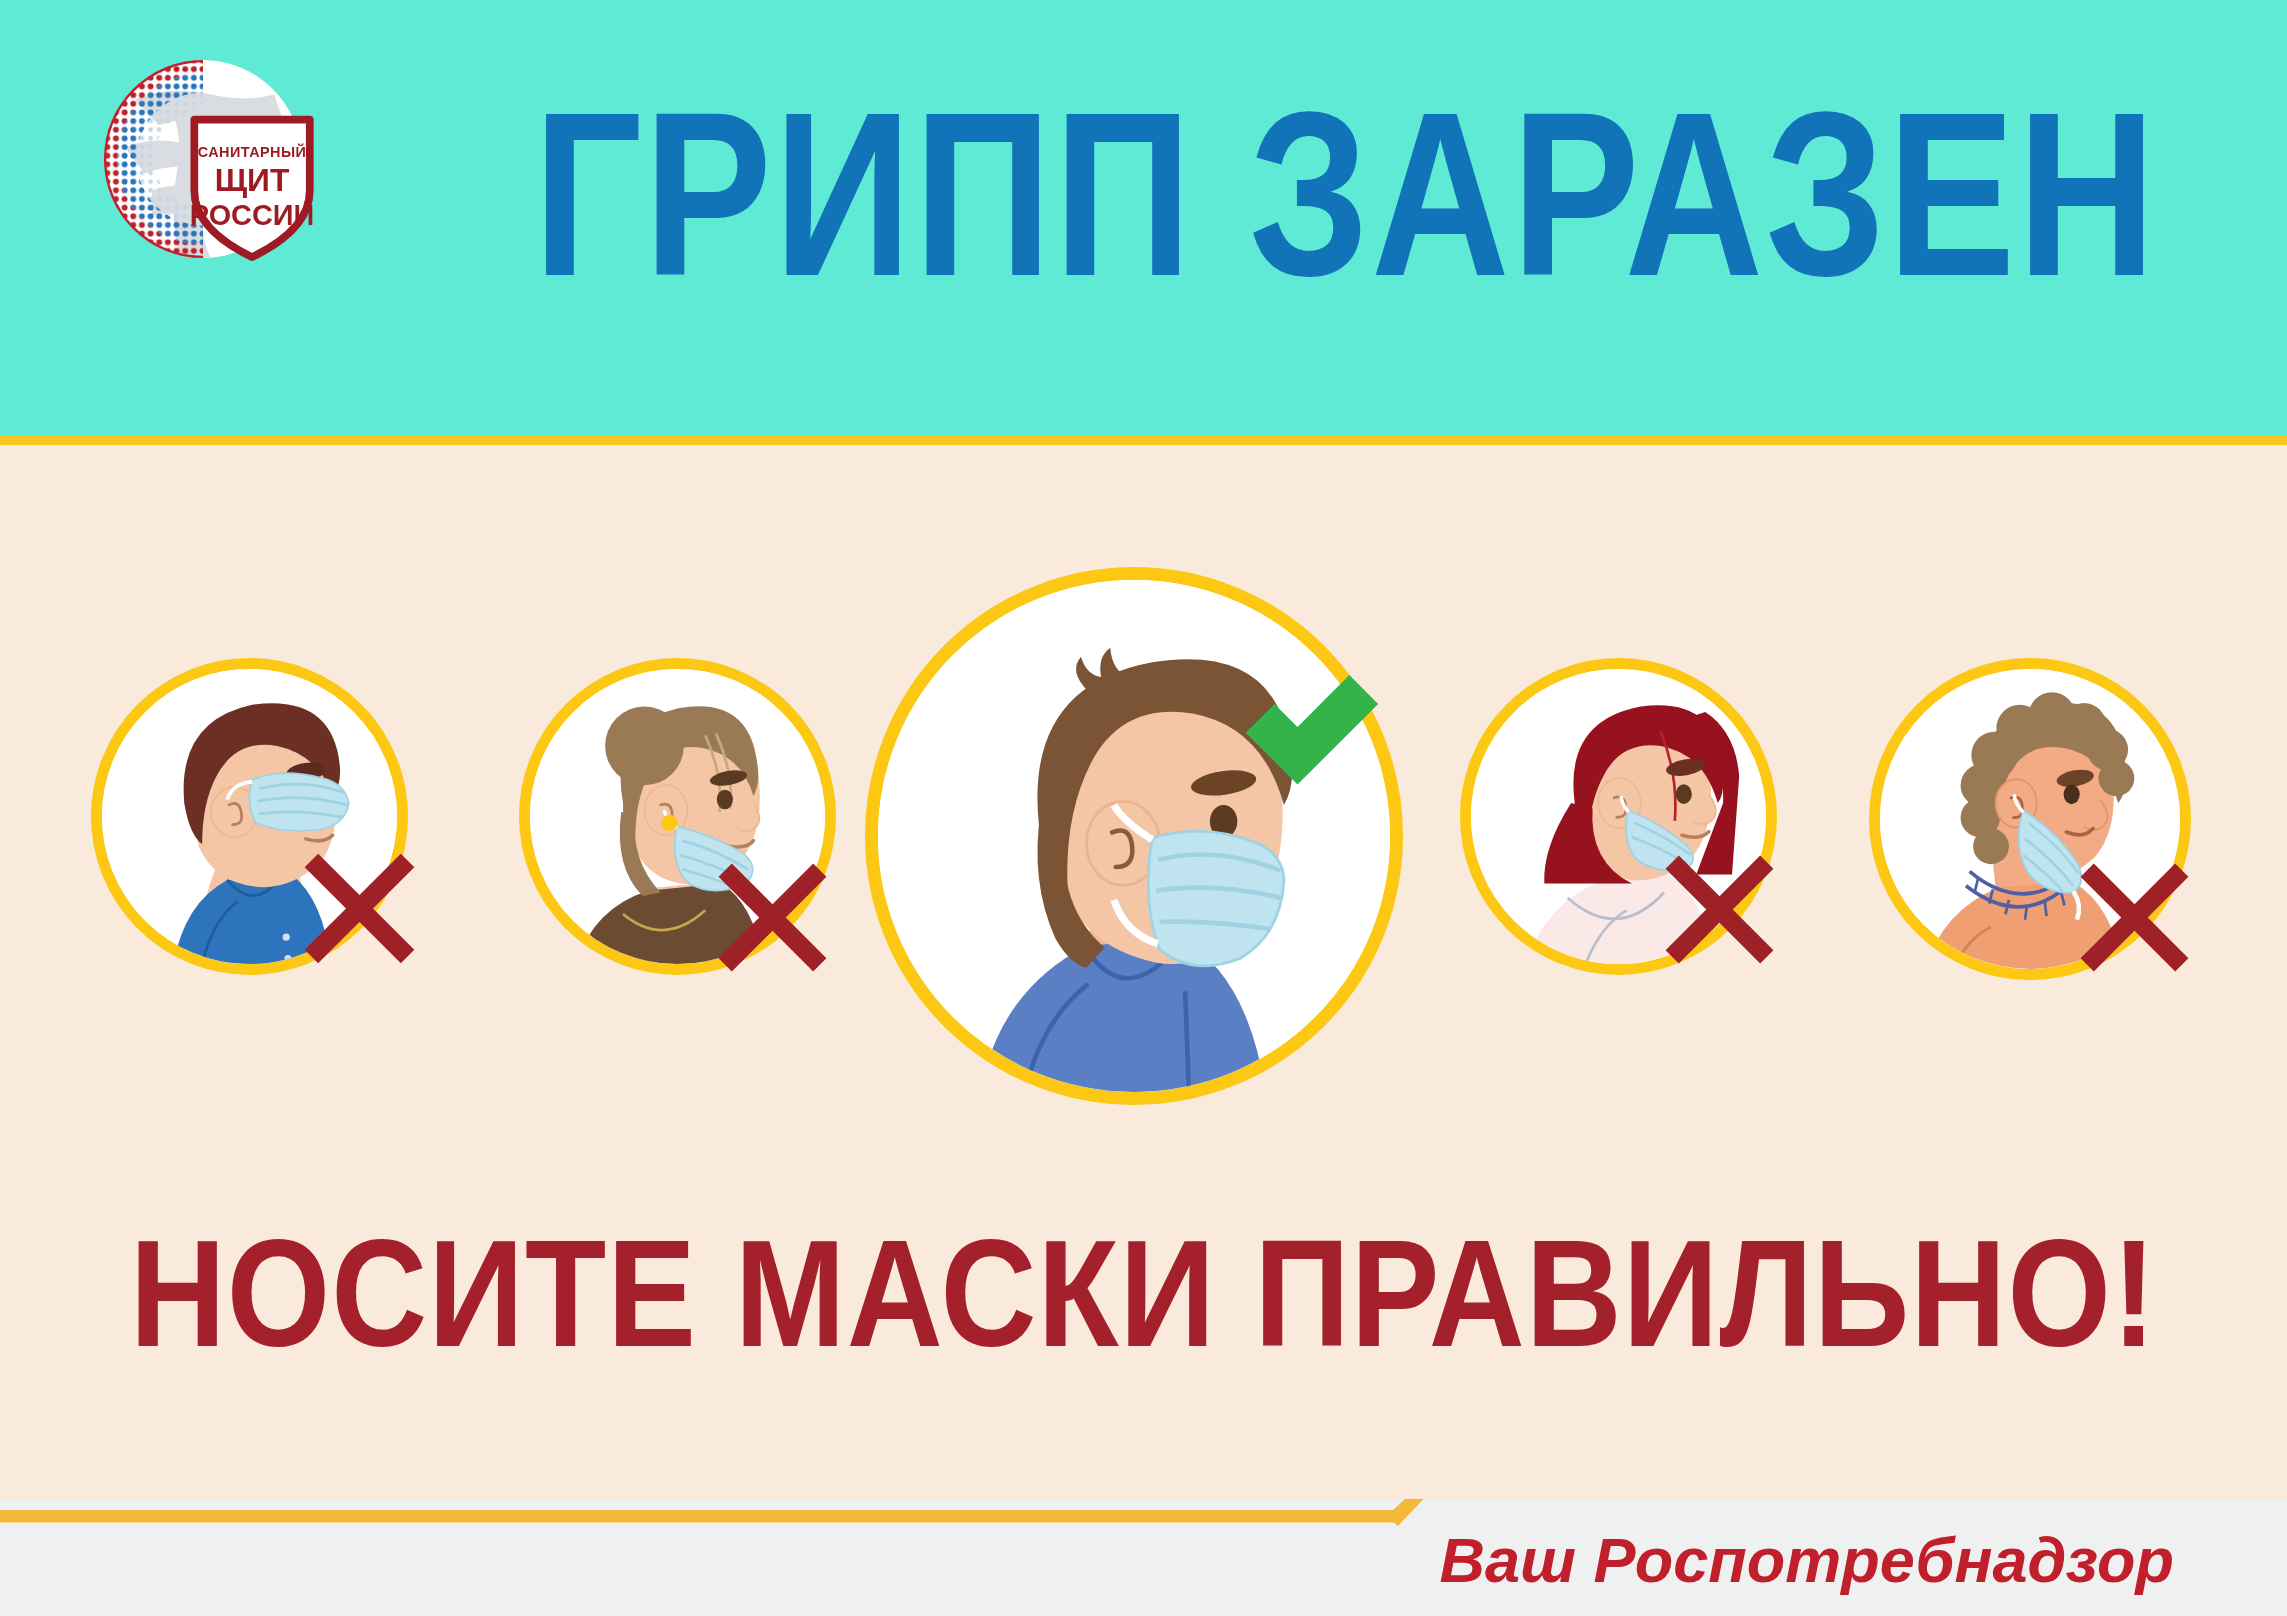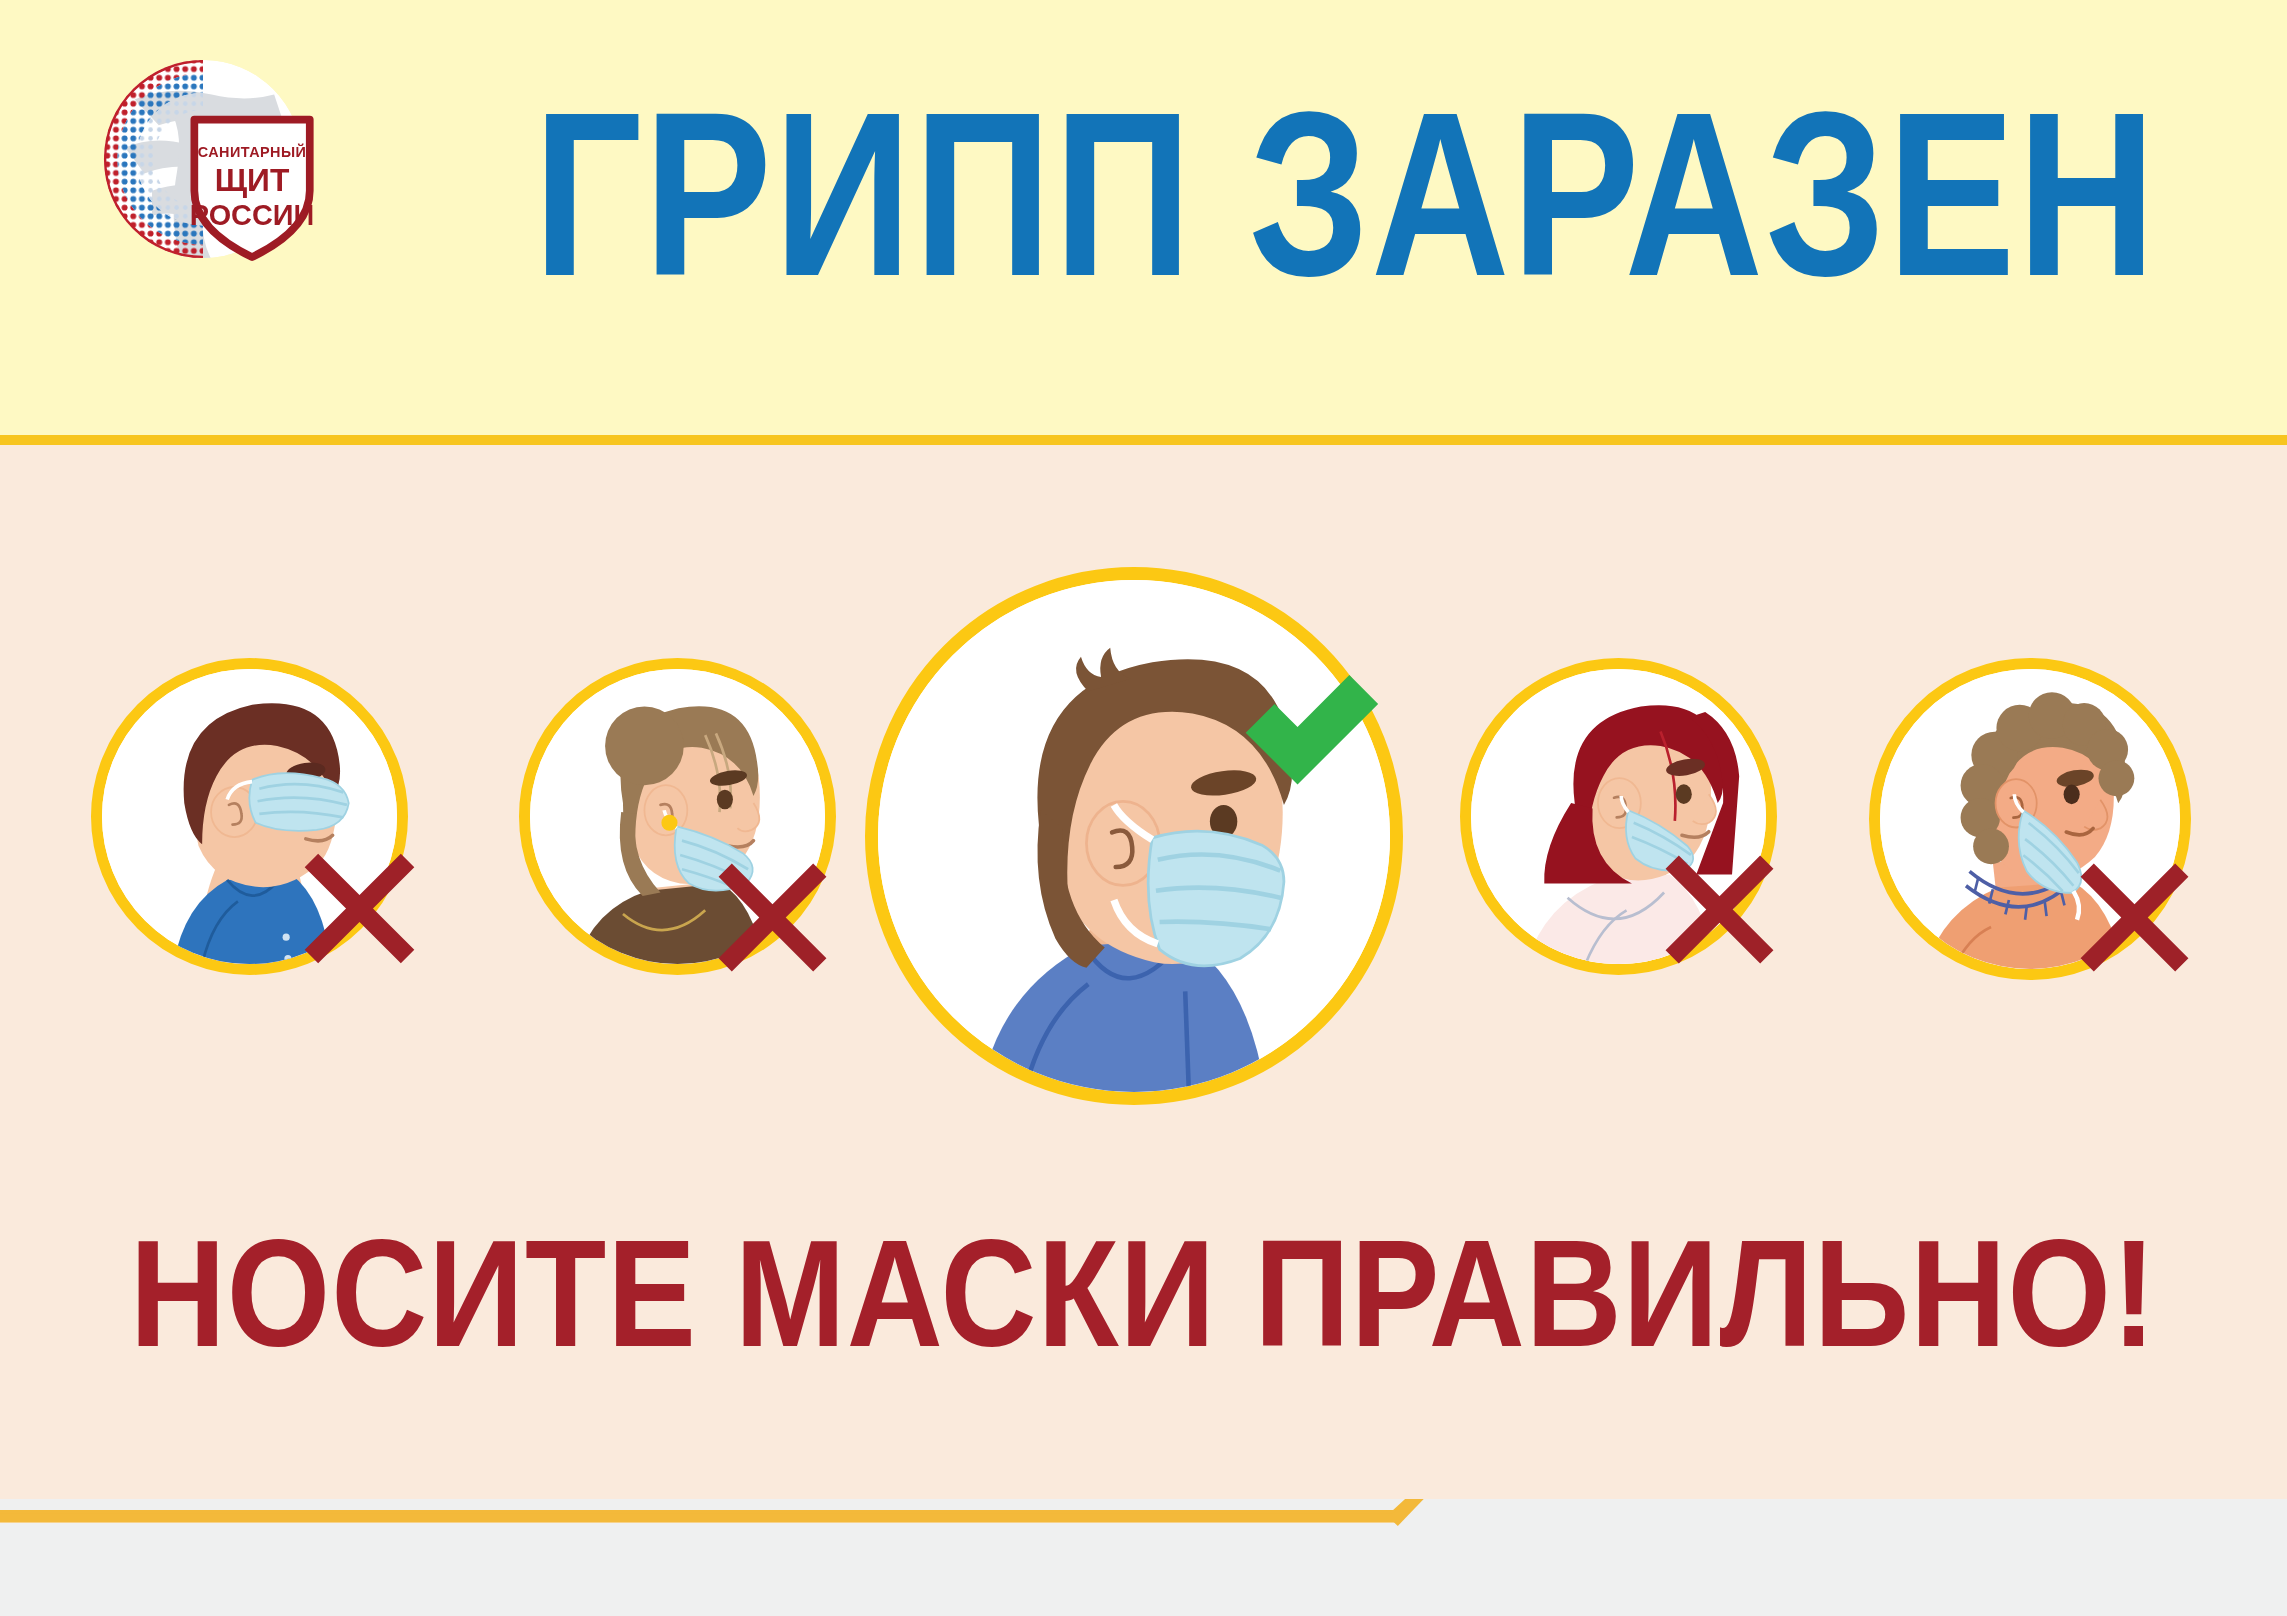--- a/index.html
+++ b/index.html
@@ -4,21 +4,21 @@
 <style>
   html,body{margin:0;padding:0;background:#ffffff;}
   body{
     width:2287px;height:1617px;position:relative;overflow:hidden;
     font-family:"Liberation Sans","DejaVu Sans",sans-serif;
   }
 
   
   #header{
     position:absolute;left:0;top:0;width:2287px;height:442px;
-    background:#fef9c3;
+    background:#5eead4;
   }
   #logo{
     position:absolute;left:77px;top:56px;width:252px;height:207px;
   }
   #logo svg{display:block;width:100%;height:100%;}
 
   #poster-title{
     position:absolute;left:452px;top:77px;
     width:1787px;
     font-size:192px;
@@ -401,14 +401,15 @@
   <div id="footer-bg-left"></div>
   <div id="footer-rule">
     <svg viewBox="0 0 2381 123" preserveAspectRatio="none" xmlns="http://www.w3.org/2000/svg">
       <path d="M0 25 L1455 25 L1525 -40 L2381 -40 L2381 -52 L1520 -52 L1450 13 L0 13 Z" fill="#faeadc"></path>
       <path d="M0 16 L1452 16 L1522 -48 L2381 -48" fill="none" stroke="#f3b93a" stroke-width="9"></path>
       <path d="M0 25 L2381 25 L2381 123 L0 123 Z" fill="#eff0f0"></path>
       <path d="M1452 25 L1522 -48" fill="none" stroke="#f3b93a" stroke-width="9"></path>
       <path d="M0 20 L1452 20 L1520 -48 L2381 -48" fill="none" stroke="#f3b93a" stroke-width="9"></path>
     </svg>
   </div>
+  <div id="footer-text">Ваш Роспотребнадзор</div>
 </div>
 
 
 </body></html>

